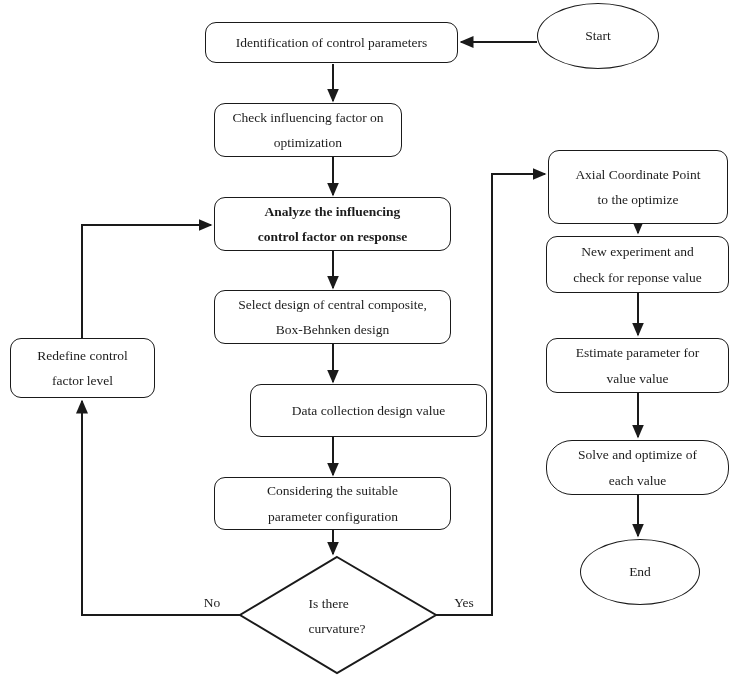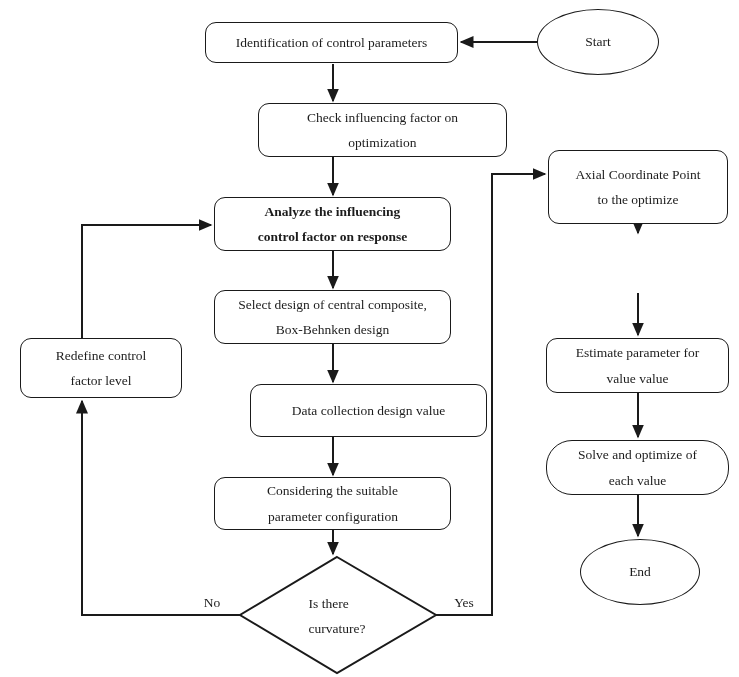--- a/index.html
+++ b/index.html
@@ -46,28 +46,28 @@
     box-sizing: border-box;
     display: flex;
     align-items: center;
     justify-content: center;
     white-space: pre-line;
     font-size: 13.5px;
     line-height: 1.88;
     background: transparent;
   }
   
-  .n-start        { left: 537px; top:   9px; width: 122px; height: 66px; }
+  .n-start        { left: 537px; top:   3px; width: 122px; height: 66px; }
   .n-identify     { left: 205px; top:  22px; width: 253px; height: 41px; }
-  .n-check        { left: 214px; top: 103px; width: 249px; height: 54px; margin-left: 44px; }
+  .n-check        { left: 214px; top: 103px; width: 188px; height: 54px; }
   .n-analyze      { left: 214px; top: 197px; width: 237px; height: 54px; font-weight: bold; }
   .n-select       { left: 214px; top: 290px; width: 237px; height: 54px; }
   .n-datacol      { left: 214px; top: 384px; width: 237px; height: 53px; margin-left: 36px; }
   .n-consider     { left: 214px; top: 477px; width: 237px; height: 53px; text-align: right; }
-  .n-redefine     { left:  20px; top: 338px; width: 162px; height: 60px; }
+  .n-redefine     { left:  10px; top: 338px; width: 145px; height: 60px; }
   .n-axial        { left: 548px; top: 150px; width: 180px; height: 74px; }
   .n-newexp       { left: 546px; top: 236px; width: 183px; height: 57px; }
   .n-estimate     { left: 546px; top: 338px; width: 183px; height: 55px; }
   .n-solve        { left: 546px; top: 440px; width: 183px; height: 55px; border-radius: 26px; }
   .n-end          { left: 580px; top: 539px; width: 120px; height: 66px; }
   .t-diamond      { left: 262px; top: 586px; width: 150px; height: 60px; }
   .t-no           { left: 190px; top: 592px; width:  44px; height: 22px; }
   .t-yes          { left: 442px; top: 592px; width:  44px; height: 22px; }
 </style>
 </head>
@@ -110,20 +110,22 @@
 control factor on response</div>
   <div class="node n-select">Select design of central composite,
 Box-Behnken design</div>
   <div class="node n-datacol">Data collection design value</div>
   <div class="node n-consider">Considering the suitable
 parameter configuration</div>
   <div class="node n-redefine">Redefine control
 factor level</div>
   <div class="node n-axial">Axial Coordinate Point
 to the optimize</div>
+  <div class="node n-newexp">New experiment and
+check for reponse value</div>
   <div class="node n-estimate">Estimate parameter for
 value value</div>
   <div class="node n-solve">Solve and optimize of
 each value</div>
 
   <div class="label-text t-diamond">Is there
 curvature?</div>
   <div class="label-text t-no">No</div>
   <div class="label-text t-yes">Yes</div>
 

